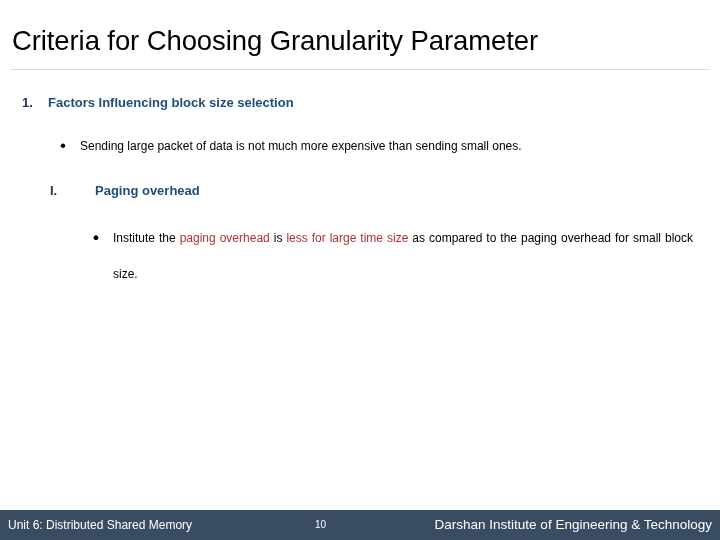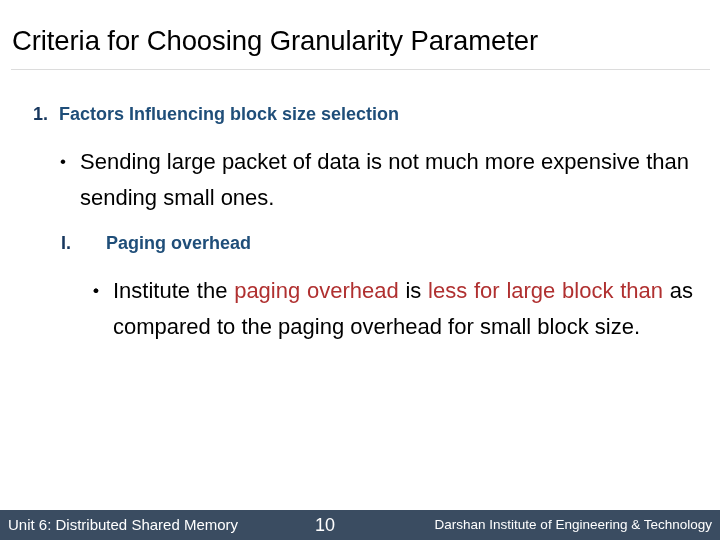--- a/index.html
+++ b/index.html
@@ -48,24 +48,24 @@
   .body {
     position: absolute;
     left: 0;
     top: 84px;
     width: 720px;
     height: 410px;
   }
 
   .lvl1 {
     position: relative;
-    margin: 15px;
+    margin: 4px;
     padding: 0 0 0 18px;
     height: 30px;
-    font-size: 18px;
+    font-size: 13px;
     line-height: 30px;
     color: #1F4E79;
     font-weight: bold;
     white-space: nowrap;
   }
   .lvl1 .marker {
     display: inline-block;
     width: 26px;
     color: #17375E;
     font-weight: bold;
@@ -104,21 +104,21 @@
     font-size: 17px;
     line-height: 36px;
     color: #000000;
   }
   .blk-l2 .dot { left: 60px; }
   .blk-l3 .dot { left: 93px; }
 
   .blk .txt {
     display: block;
     padding-left: 20px;
-    font-size: 22px;
+    font-size: 12px;
     line-height: 36px;
     color: #000000;
     text-align: justify;
     text-justify: inter-word;
   }
   .blk .txt.nojust { text-align: left; }
 
   .red {
     color: #B03030;
   }
@@ -131,31 +131,31 @@
     width: 720px;
     height: 30px;
     background: #3A4C61;
   }
   .footer-left {
     position: absolute;
     left: 8px;
     top: 0;
     height: 30px;
     line-height: 30px;
-    font-size: 15px;
+    font-size: 12px;
     color: #ffffff;
     white-space: nowrap;
   }
   .footer-page {
     position: absolute;
     left: 315px;
     top: 0;
     height: 21px;
     line-height: 30px;
-    font-size: 18px;
+    font-size: 10px;
     color: #ffffff;
     white-space: nowrap;
   }
   .footer-right {
     position: absolute;
     right: 8px;
     top: 0;
     height: 14px;
     line-height: 30px;
     font-size: 13.5px;
@@ -186,21 +186,21 @@
     <div class="lvl1 roman">
       <span class="marker-roman">I.</span><span>Paging overhead</span>
     </div>
 
     <div class="blk blk-l3">
       <span class="dot">•</span>
     </div>
 
     <div class="blk blk-l3">
       <span class="dot">•</span>
-      <span class="txt"><span>Institute the </span><span class="red">paging overhead</span><span> is </span><span class="red">less for large block than</span><span> as compared to the paging overhead for small block size.</span></span>
+      <span class="txt"><span>Institute the </span><span class="red">paging overhead</span><span> is </span><span class="red">less for large time size</span><span> as compared to the paging overhead for small block size.</span></span>
     </div>
 
   </div>
 
   <div class="footer">
     <span class="footer-left">Unit 6: Distributed Shared Memory</span>
     <span class="footer-page">10</span>
     <span class="footer-right">Darshan Institute of Engineering &amp; Technology</span>
   </div>
 

